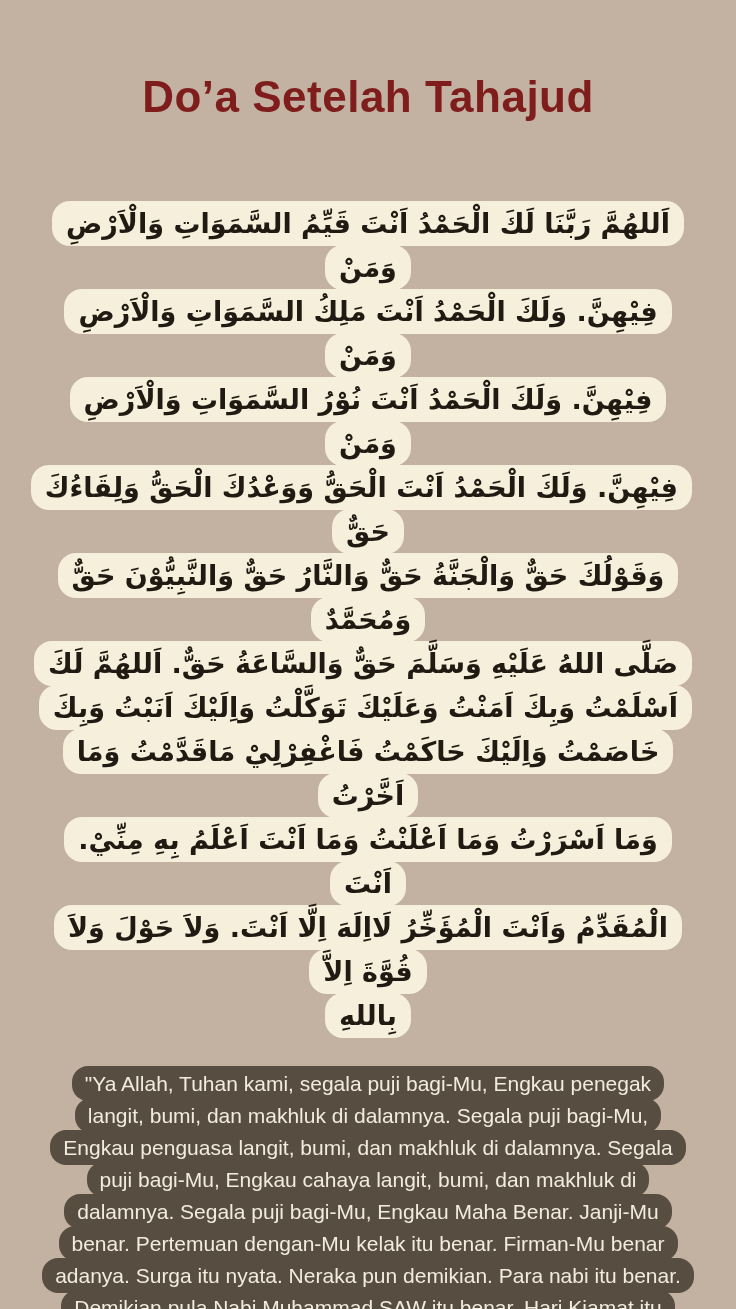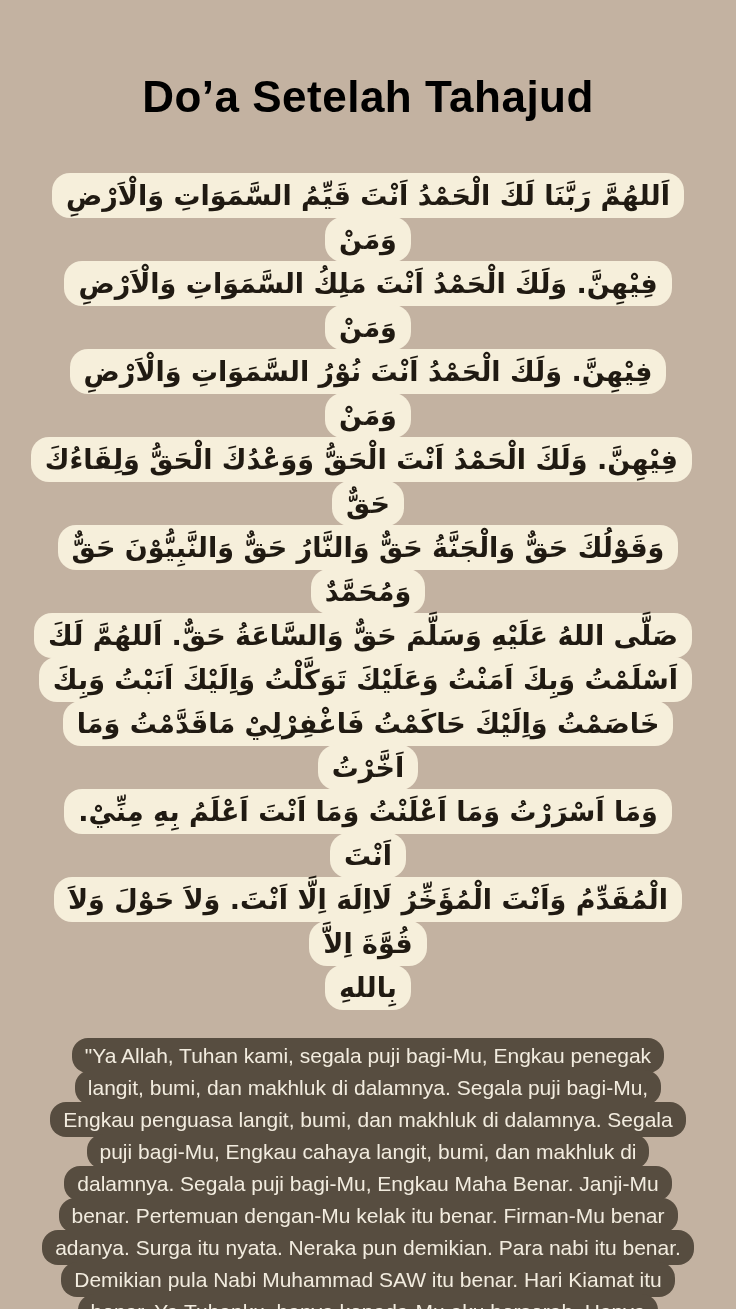--- a/index.html
+++ b/index.html
@@ -16,27 +16,27 @@
     box-sizing: border-box;
     padding-top: 72px;
   }
   .title {
     margin: 0;
     text-align: center;
     font-size: 44px;
     line-height: 50px;
     font-weight: bold;
     letter-spacing: 0.5px;
-    color: #000000;
+    color: #7f1d1d;
     font-family: "Liberation Sans", sans-serif;
   }
   
   .arabic-section {
     width: 648px;
-    margin: 52px auto 0 auto;
+    margin: 80px auto 0 auto;
     text-align: center;
     direction: rtl;
   }
   .arabic-text {
     display: inline;
     font-family: "DejaVu Sans", sans-serif;
     font-weight: bold;
     font-size: 27px;
     line-height: 44px;
     color: #201a12;

